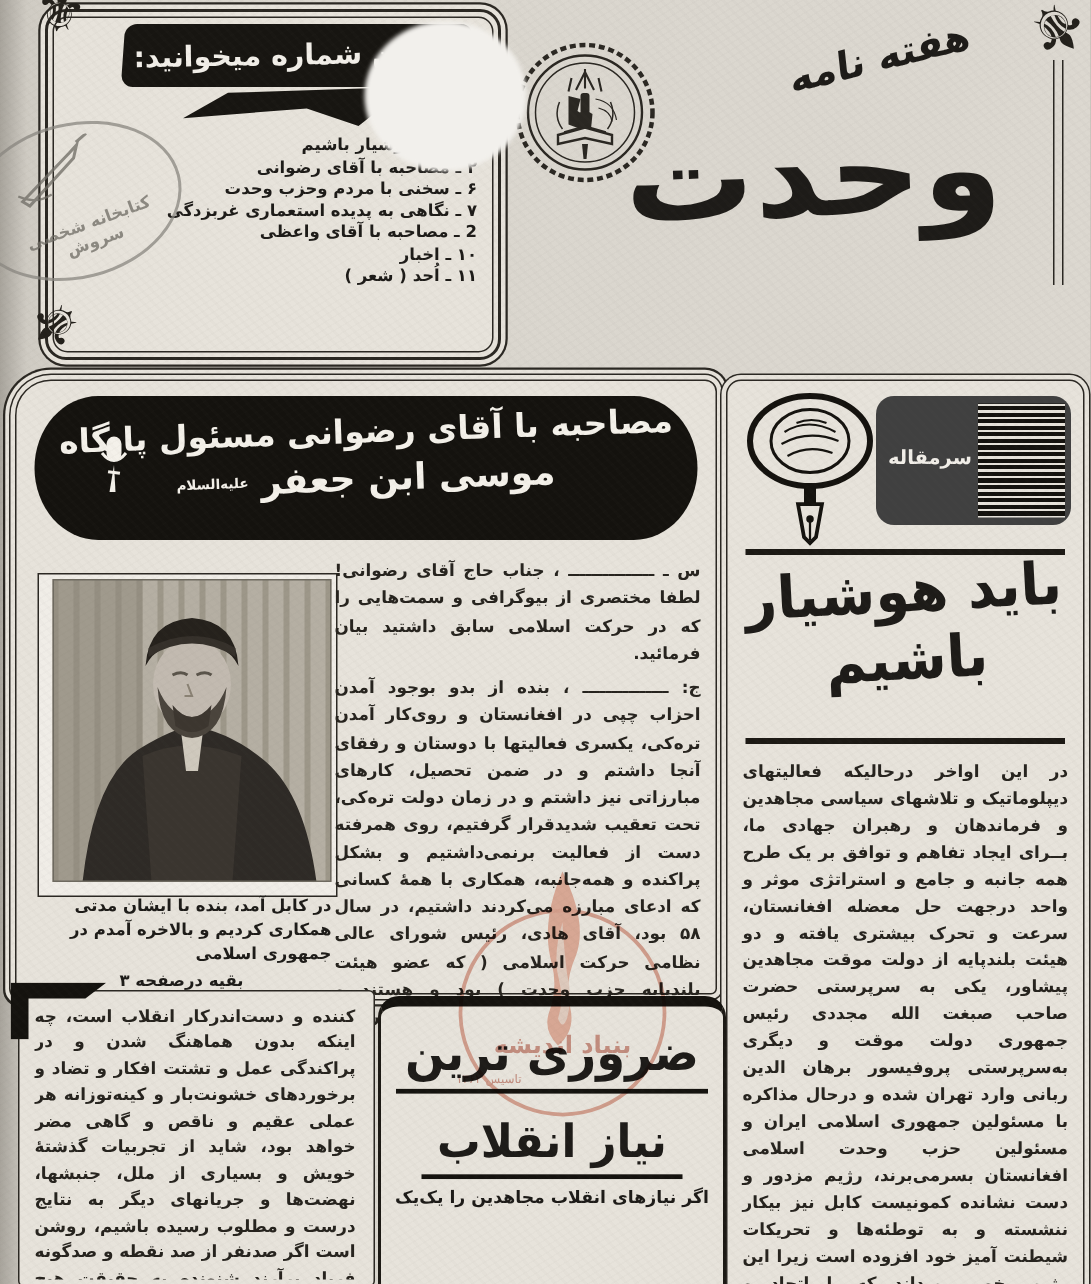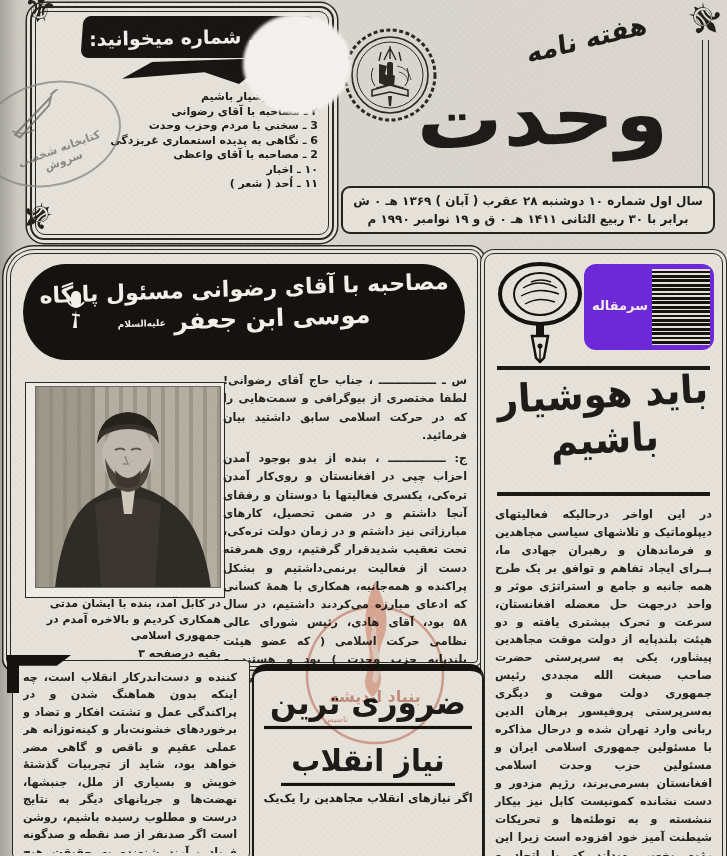--- a/index.html
+++ b/index.html
@@ -55,29 +55,29 @@
   .interview-headline{position:absolute;left:12px;top:10px;right:12px;height:96px;background:#14120e;
      border-radius:46px/52px;color:#f4f1ea;text-align:center;padding-top:12px;box-sizing:border-box;}
   .interview-headline .l1{font-size:22px;font-weight:bold;transform:rotate(-2deg);letter-spacing:-1px;}
   .interview-headline .l2{font-size:24px;font-weight:bold;transform:rotate(-2deg);margin-top:4px;letter-spacing:-1px;}
   .interview-headline .pbuh{font-size:9px;vertical-align:middle;}
   .mic{position:absolute;left:42px;top:26px;}
   .photo-wrap{position:absolute;left:14px;top:128px;width:192px;height:208px;background:#f0ede7;
      border:1px solid #2a2722;padding:3px;}
   .photo-caption{position:absolute;left:10px;top:342px;width:200px;font-size:11px;font-weight:bold;
      line-height:1.45;text-align:right;}
-  .photo-caption .cont{display:block;font-weight:bold;margin-top:2px;}
+  .photo-caption .cont{display:block;text-align:center;font-weight:bold;margin-top:2px;}
   .qa-col{position:absolute;right:10px;top:118px;width:244px;font-size:11.2px;line-height:1.63;
      text-align:justify;font-weight:bold;color:#26231e;}
   .qa-col p{margin:0 0 5px 0;}
   
   .editorial-box{position:absolute;left:484px;top:253px;width:237px;height:603px;background:#e7e3db;
      border:1.5px solid #2a2722;border-radius:10px 10px 0 0;
      box-shadow:0 0 0 3px #e7e3db,0 0 0 4px #2a2722;}
-  .kicker-box{position:absolute;right:8px;top:10px;width:130px;height:86px;background:#6d28d9;border-radius:12px;}
+  .kicker-box{position:absolute;right:8px;top:10px;width:130px;height:86px;background:#404040;border-radius:12px;}
   .kicker-stripes{position:absolute;right:4px;top:5px;bottom:5px;width:58px;
      background:repeating-linear-gradient(180deg,#e7e3db 0 1.6px,#14120e 1.6px 4.4px);}
   .kicker-label{position:absolute;left:8px;top:34px;color:#f2efe9;font-size:13px;font-weight:bold;}
   .pen-emblem{position:absolute;left:12px;top:8px;}
   .ed-rule{position:absolute;left:12px;right:12px;height:4px;background:#1c1914;}
   .ed-headline{position:absolute;right:8px;left:8px;top:120px;text-align:center;font-size:37px;
      font-weight:bold;transform:rotate(-3deg) scaleY(1.05);letter-spacing:-3px;}
   .ed-body{position:absolute;left:10px;right:10px;top:252px;font-size:11.2px;line-height:1.6;
      text-align:justify;font-weight:bold;color:#26231e;}
   .ed-body p{margin:0 0 10px 0;}
@@ -114,22 +114,22 @@
 
   <div class="contents-box rtl">
     <div class="contents-inner"></div>
     <div class="contents-banner">
       <span>در این شماره میخوانید:</span>
     </div>
     <div class="banner-tail"></div>
     <div class="contents-list">
       <div>۱ ـ باید هوشیار باشیم</div>
       <div>۲ ـ مصاحبه با آقای رضوانی</div>
-      <div>3 ـ سخنی با مردم وحزب وحدت</div>
-      <div>6 ـ نگاهی به پدیده استعماری غربزدگی</div>
+      <div>۶ ـ سخنی با مردم وحزب وحدت</div>
+      <div>۷ ـ نگاهی به پدیده استعماری غربزدگی</div>
       <div>2 ـ مصاحبه با آقای واعظی</div>
       <div>۱۰ ـ اخبار</div>
       <div>۱۱ ـ اُحد ( شعر )</div>
     </div>
   </div>
   <div class="fleur" style="left:22px;top:-12px;transform:rotate(10deg);">⚜</div>
   <div class="fleur" style="left:20px;top:196px;transform:rotate(-130deg);">⚜</div>
 
   <div class="stamp rtl">
     <svg width="60" height="46" viewBox="0 0 60 46">
@@ -157,24 +157,20 @@
       <rect x="44" y="34" width="6" height="14" rx="2" fill="#2a2722"></rect>
       <path d="M42 48 q5 -4 10 0 l-1 10 -8 0 Z" fill="#2a2722"></path>
       <path d="M29 62 L47 57 L65 62 L65 68 L47 64 L29 68 Z" fill="none" stroke="#2a2722" stroke-width="1.6"></path>
       <path d="M33 60 L47 56 M61 60 L47 56" stroke="#2a2722" stroke-width="1"></path>
       <path d="M45 68 L49 68 L48 78 L46 78 Z" fill="#2a2722"></path>
     </svg>
 
     <div class="weekly">هفته نامه</div>
     <div class="vahdat">وحدت</div>
 
-    <div class="datebox rtl">
-      <span>سال اول شماره ۱۰ دوشنبه ۲۸ عقرب ( آبان ) ۱۳۶۹ هـ ۰ ش</span>
-      <span>برابر با ۳۰ ربیع الثانی ۱۴۱۱ هـ ۰ ق و ۱۹ نوامبر ۱۹۹۰ م</span>
-    </div>
   </div>
 
   <div class="blob"></div>
 
   <div class="margin-scribble">ـ ـ ـ ـ ـ ـ</div>
 
   <div class="interview-box rtl">
     <div class="interview-headline">
       <div class="l1">مصاحبه با آقای رضوانی مسئول پایگاه</div>
       <div class="l2">

